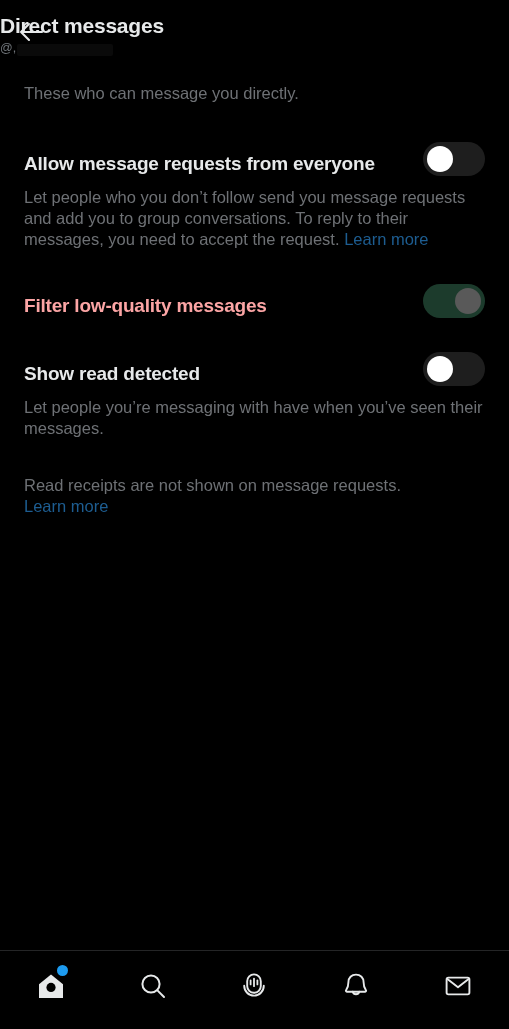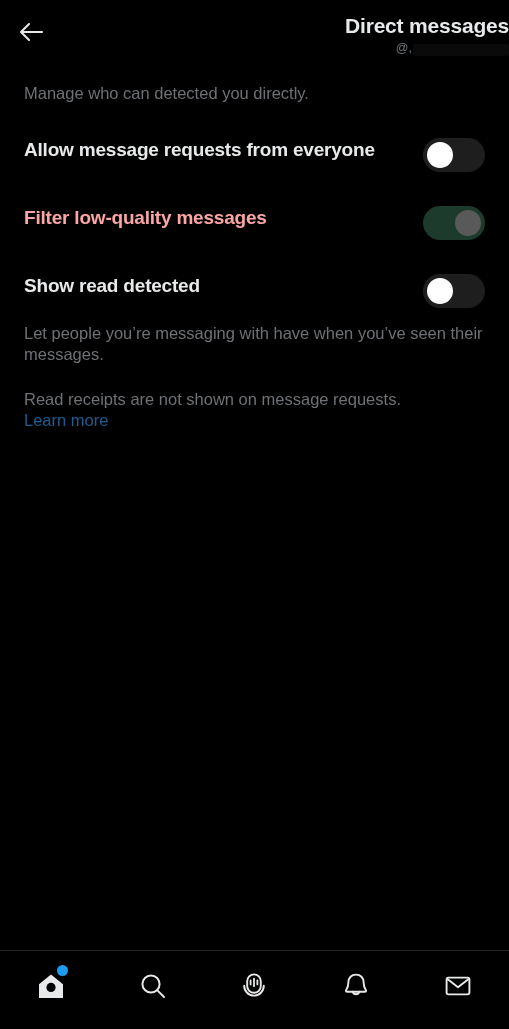--- a/index.html
+++ b/index.html
@@ -16,21 +16,21 @@
   .header { position:relative; height:62px; flex:0 0 62px; }
   .back-btn {
     position:absolute; left:10px; top:14px;
     width:42px; height:36px;
     display:flex; align-items:center; justify-content:center;
     cursor:pointer;
   }
   .back-btn svg { display:block; }
   .header-titles {
     position:absolute; left:0; right:0; top:13px;
-    display:flex; flex-direction:column; align-items:flex-end;
+    display:flex; flex-direction:column; align-items:flex-start;
   }
   .header-title {
     color:#e7e9ea; font-size:21px; font-weight:bold; letter-spacing:-0.2px;
     line-height:26px;
   }
   .header-sub {
     display:flex; align-items:center; gap:1px;
     color:#71767b; font-size:12.5px; line-height:16px; margin-top:1px;
   }
   
@@ -45,35 +45,35 @@
 
   .intro {
     color:#6e7175; font-size:16.5px; line-height:22px;
     padding-top:20px;
   }
 
   .section { padding-top:34px; }
   .section.tight { padding-top:30px; }
 
   .row {
-    display:flex; align-items:flex-start; justify-content:space-between;
+    display:flex; align-items:flex-end; justify-content:space-between;
     gap:14px; min-height:38px;
   }
   .row-title {
     color:#e7e9ea; font-size:19px; font-weight:bold; letter-spacing:-0.2px;
     line-height:24px;
   }
   .row-title.disabled { color:#fca5a5; }
 
   .desc {
     color:#6e7175; font-size:16.5px; line-height:21px;
     margin-top:11px;
   }
   .desc.disabled { color:#5d6063; }
-  .desc + .desc { margin-top:24px; }
+  .desc + .desc { margin-top:36px; }
 
   .link { color:#1d5d91; text-decoration:none; cursor:pointer; }
   .link.block { display:inline-block; }
 
   
   .toggle {
     flex:0 0 auto;
     width:62px; height:34px; border-radius:17px;
     position:relative; cursor:pointer;
     background:#1e1e1e;
@@ -121,29 +121,32 @@
       <div class="header-title">Direct messages</div>
       <div class="header-sub">
         <span>@,</span>
         <span class="redacted"></span>
       </div>
     </div>
   </div>
 
   <div class="content">
 
-    <div class="intro">Manage who can detected you directly.</div>
+    <div class="intro">These who can message you directly.</div>
 
     <div class="section">
       <div class="row">
         <div class="row-title">Allow message requests from everyone</div>
         <div class="toggle">
           <div class="knob"></div>
         </div>
       </div>
+      <div class="desc">
+        <span>Let people who you don’t follow send you message requests and add you to group conversations. To reply to their messages, you need to accept the request. </span><a class="link">Learn more</a>
+      </div>
     </div>
 
     <div class="section tight">
       <div class="row">
         <div class="row-title disabled">Filter low-quality messages</div>
         <div class="toggle on-disabled">
           <div class="knob"></div>
         </div>
       </div>
     </div>

